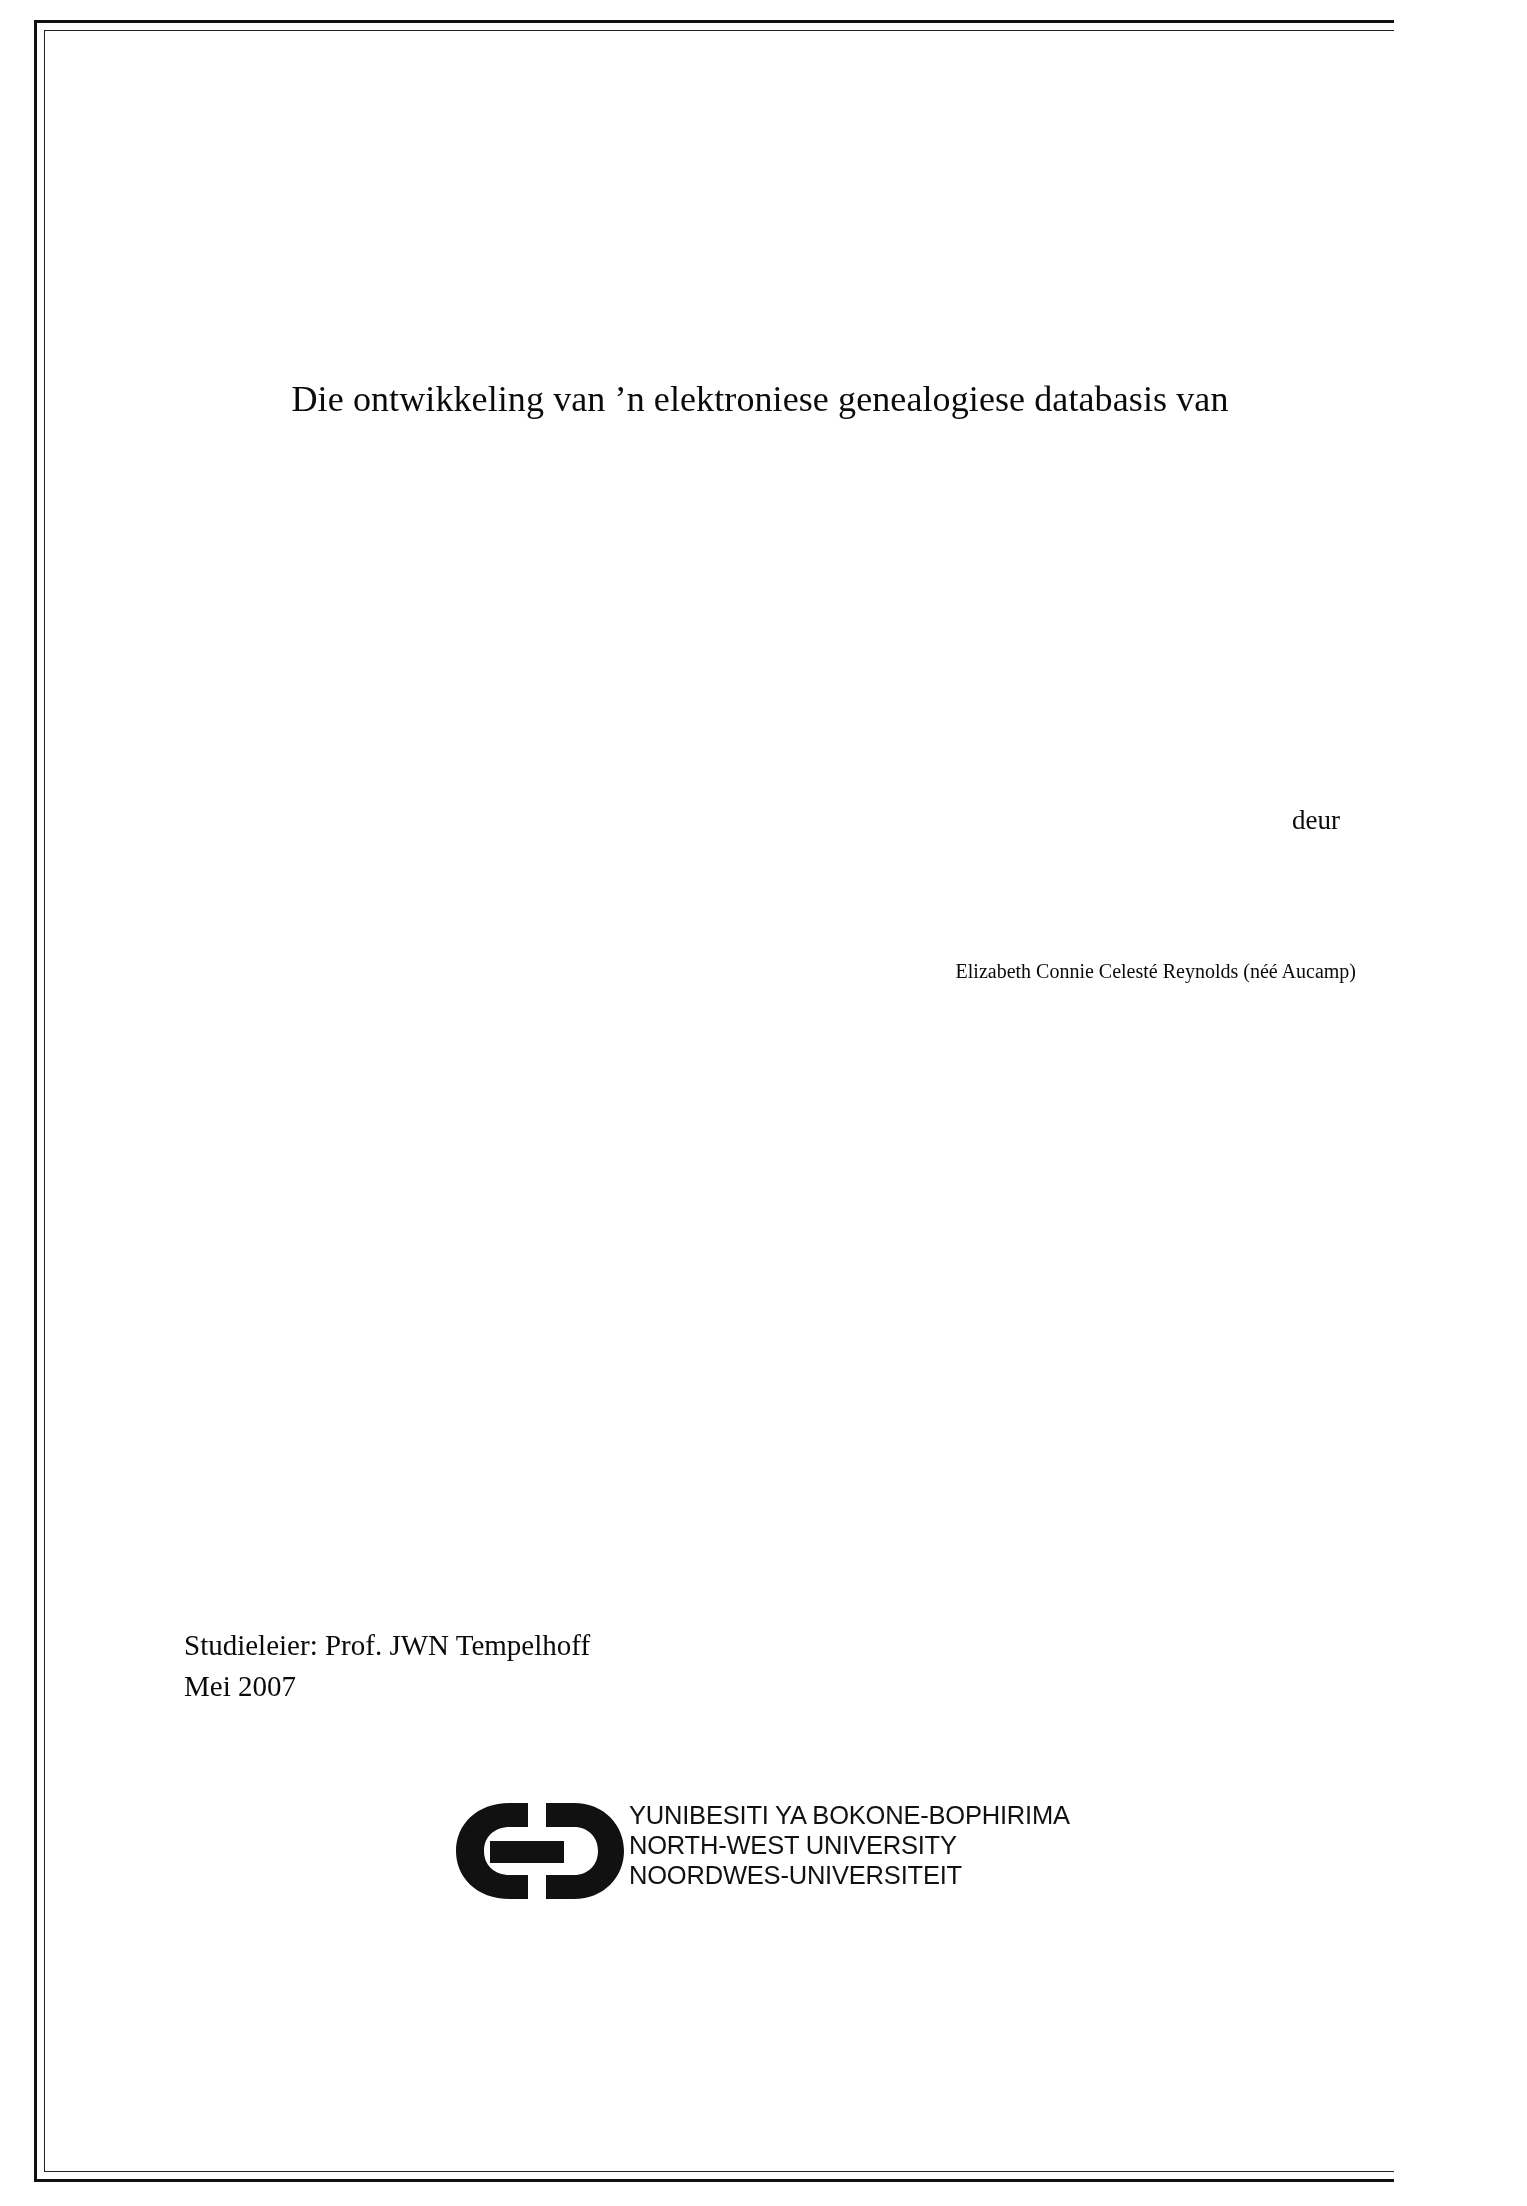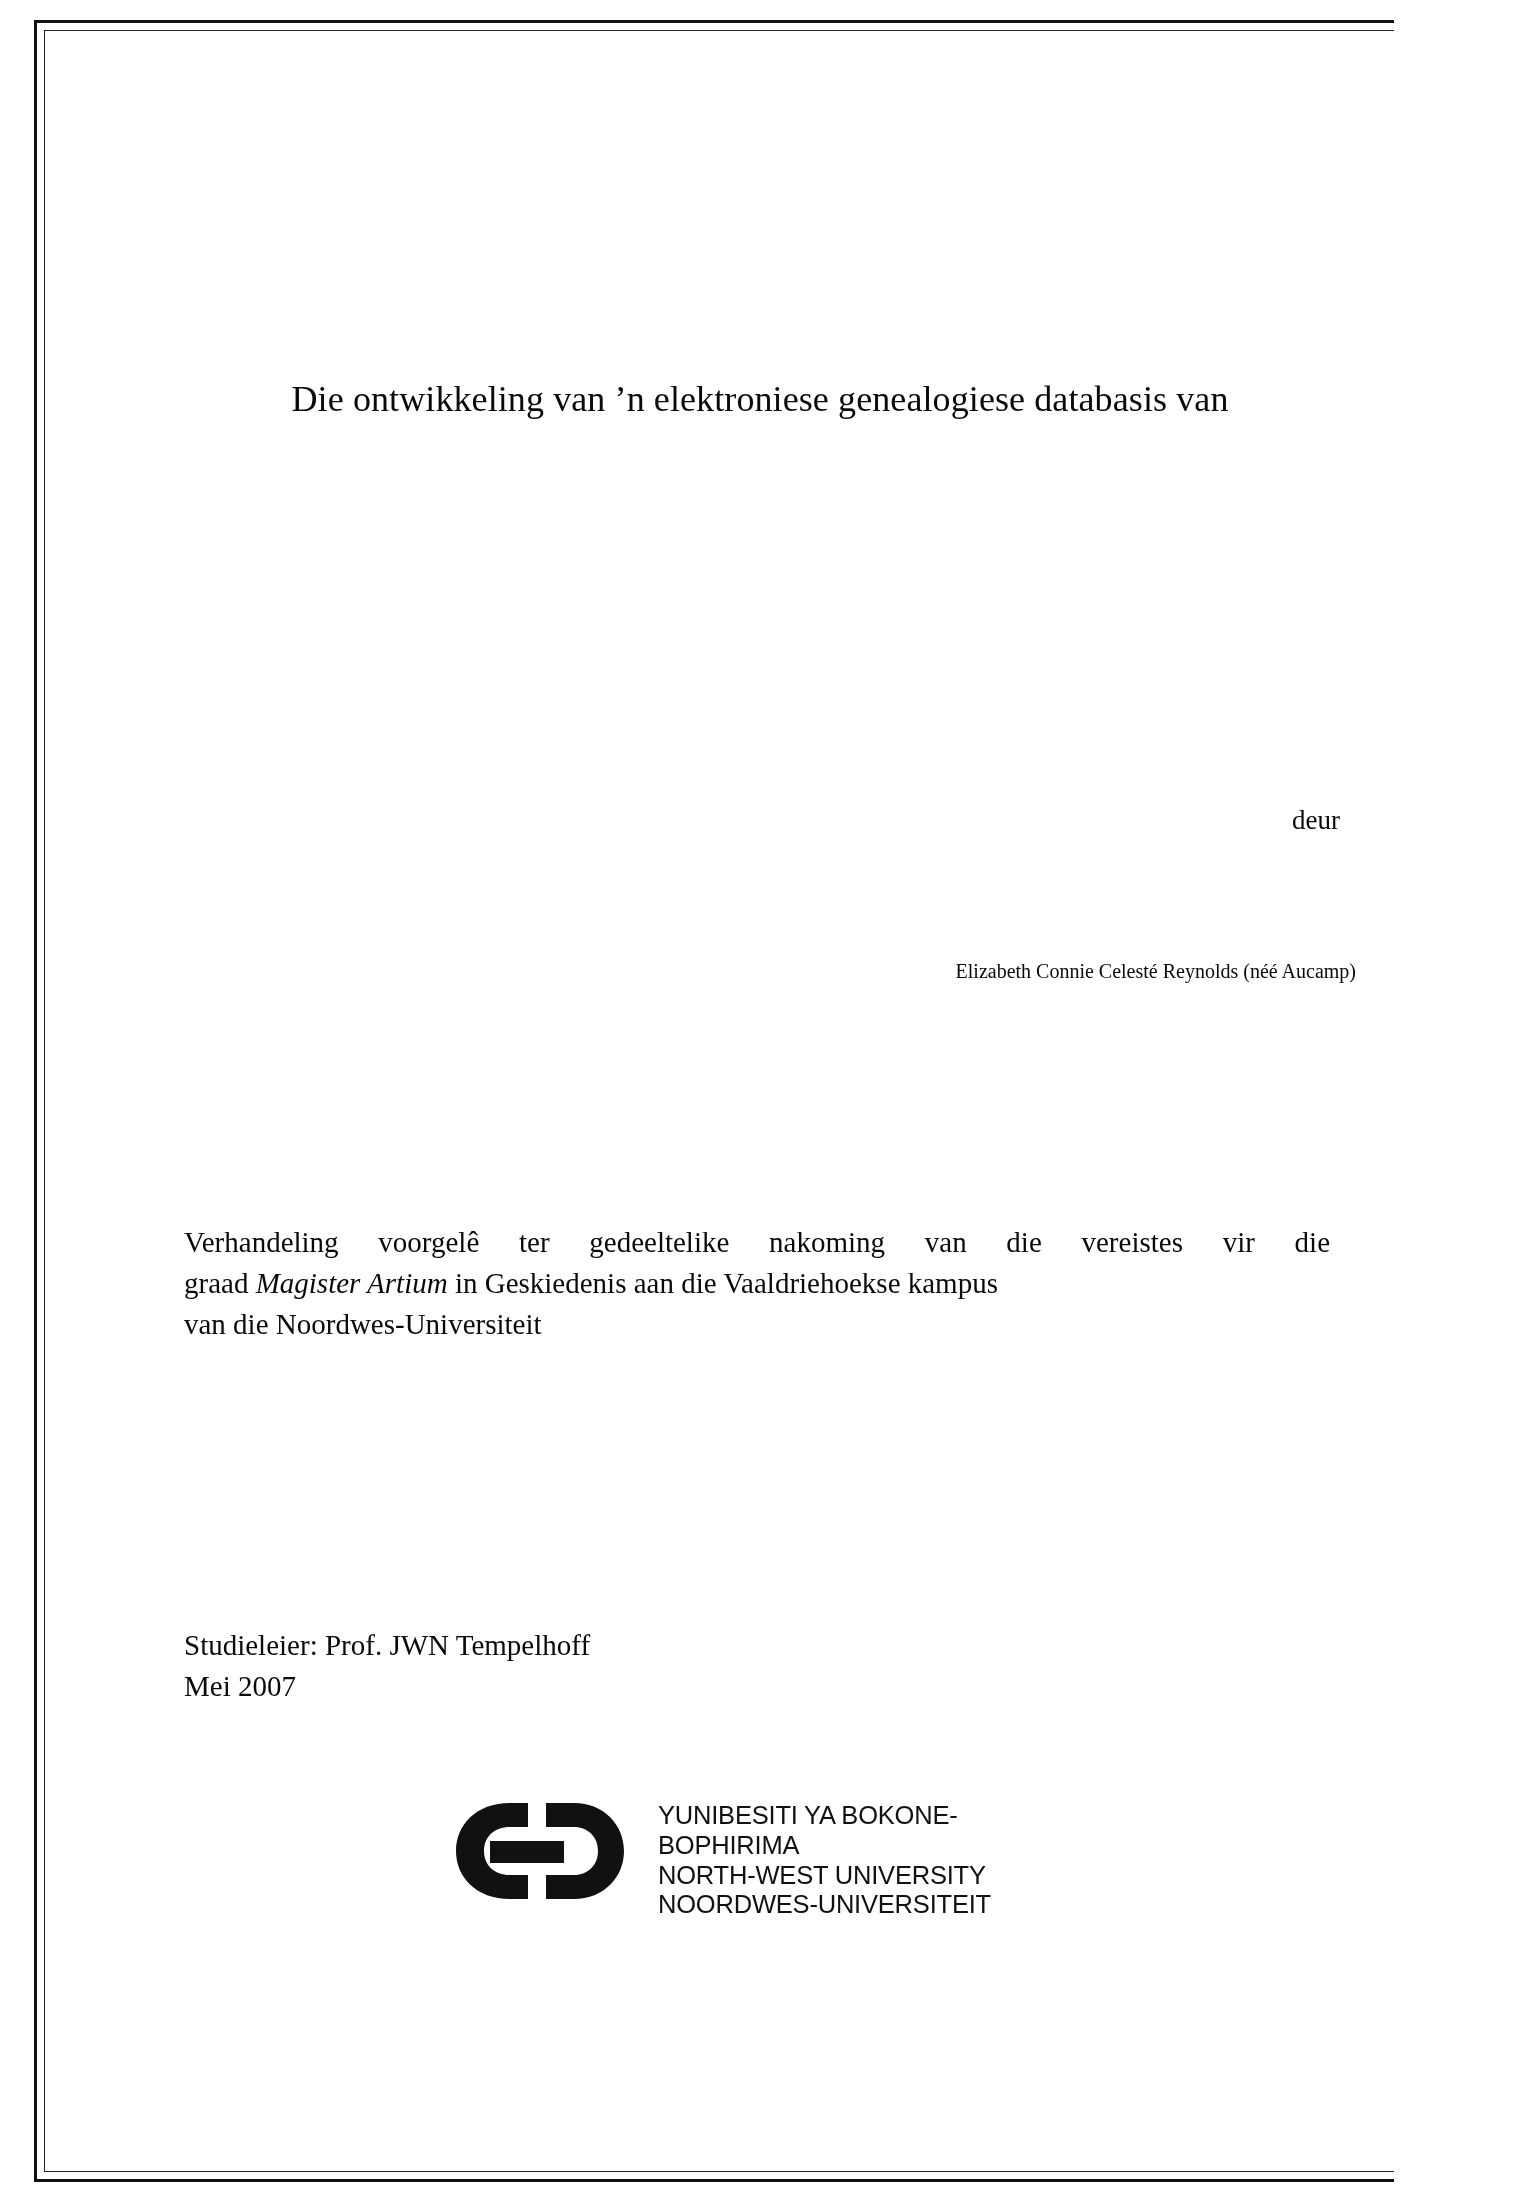--- a/index.html
+++ b/index.html
@@ -113,21 +113,21 @@
   }
   .logo-mark {
     position: absolute;
     left: 0;
     top: 2px;
     width: 190px;
     height: 108px;
   }
   .logo-text {
     position: absolute;
-    left: 208px;
+    left: 179px;
     top: 6px;
     font-family: "Liberation Sans", sans-serif;
     font-size: 25.5px;
     line-height: 1.17;
     letter-spacing: -0.2px;
     color: #111111;
     font-weight: 500;
   }
 </style>
 </head>
@@ -141,25 +141,20 @@
   <div class="content">
 
     <div class="title-block">
       <div class="title-line">Die ontwikkeling van ’n elektroniese genealogiese databasis van</div>
     </div>
 
     <div class="deur">deur</div>
 
     <div class="author">Elizabeth Connie Celesté Reynolds (néé Aucamp)</div>
 
-    <div class="statement">
-      <div class="just">Verhandeling voorgelê ter gedeeltelike nakoming van die vereistes vir die</div>
-      <div class="plain"><span>graad </span><i>Magister Artium</i><span> in Geskiedenis aan die Vaaldriehoekse kampus</span></div>
-      <div class="plain">van die Noordwes-Universiteit</div>
-    </div>
 
     <div class="supervisor-block">
       <div>Studieleier: Prof. JWN Tempelhoff</div>
       <div>Mei 2007</div>
     </div>
 
     <div class="logo-wrap">
       <svg class="logo-mark" viewBox="0 0 190 108" aria-hidden="true">
         <path d="M60 6 C26 6 6 28 6 54 C6 80 26 102 60 102 L78 102 L78 78 L60 78 C44 78 34 68 34 54 C34 40 44 30 60 30 L78 30 L78 6 Z" fill="#111111"></path>
         <rect x="40" y="44" width="74" height="22" fill="#111111"></rect>

